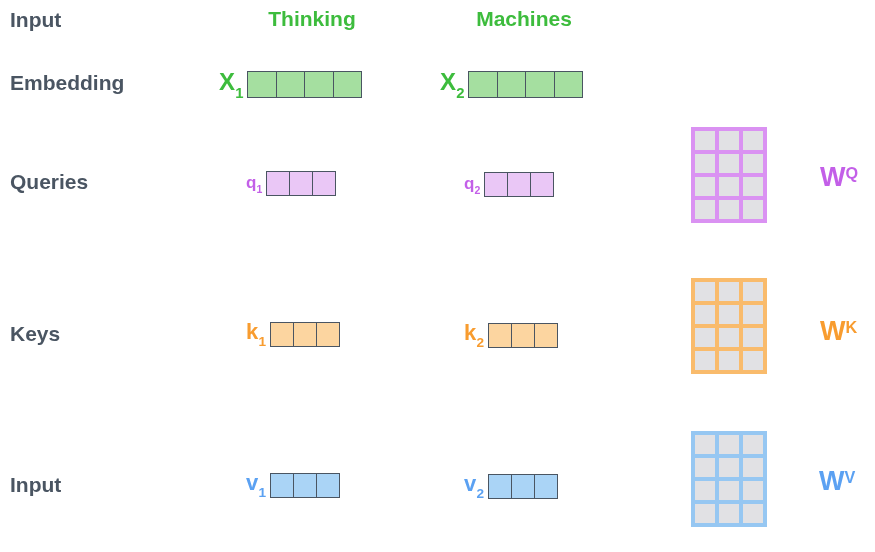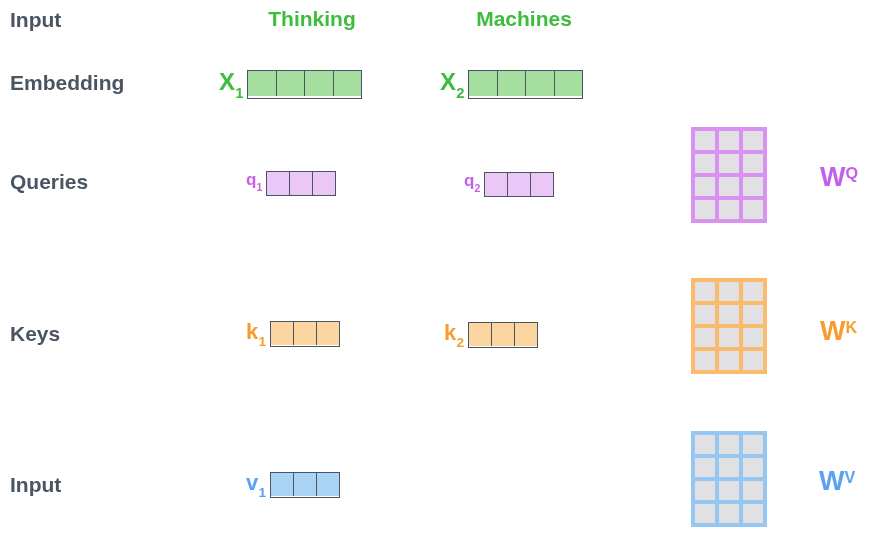--- a/index.html
+++ b/index.html
@@ -24,20 +24,21 @@
     position: absolute;
     transform: translateX(-50%);
     font-size: 21px;
     font-weight: 700;
     color: var(--green_text);
     white-space: nowrap;
   }
   .vecgroup {
     position: absolute;
     display: flex;
+    align-items: center;
   }
   .veclabel {
     font-weight: 700;
     margin-right: 4px;
     line-height: 1;
     white-space: nowrap;
   }
   .veclabel sub {
     font-size: 0.62em;
     position: relative;
@@ -149,21 +150,21 @@
   <div class="wlabel w-purple" style="left:820px;top:164px"><span>W</span><span class="wsup">Q</span></div>
 
   <div class="vecgroup" style="left:246px;top:321px">
     <span class="veclabel klabel"><span>k</span><sub>1</sub></span>
     <div class="vector vec-s fill-orange">
         <div class="cell"></div>
         <div class="cell"></div>
         <div class="cell"></div>
       </div>
   </div>
-  <div class="vecgroup" style="left:444px;top:322px">
+  <div class="vecgroup" style="left:464px;top:322px">
     <span class="veclabel klabel"><span>k</span><sub>2</sub></span>
     <div class="vector vec-s fill-orange">
         <div class="cell"></div>
         <div class="cell"></div>
         <div class="cell"></div>
       </div>
   </div>
   <div class="matrix grid-orange" style="left: 691px; top: 278px; grid-template-columns: repeat(3, 20px);">
       <div class="mcell"></div>
       <div class="mcell"></div>
@@ -181,20 +182,28 @@
   <div class="wlabel w-orange" style="left:820px;top:318px"><span>W</span><span class="wsup">K</span></div>
 
   <div class="vecgroup" style="left:246px;top:472px">
     <span class="veclabel vlabel"><span>v</span><sub>1</sub></span>
     <div class="vector vec-s fill-blue">
         <div class="cell"></div>
         <div class="cell"></div>
         <div class="cell"></div>
       </div>
   </div>
+  <div class="vecgroup" style="left:464px;top:473px">
+    <span class="veclabel vlabel"><span>v</span><sub>2</sub></span>
+    <div class="vector vec-s fill-blue">
+        <div class="cell"></div>
+        <div class="cell"></div>
+        <div class="cell"></div>
+      </div>
+  </div>
   <div class="matrix grid-blue" style="left: 691px; top: 431px; grid-template-columns: repeat(3, 20px);">
       <div class="mcell"></div>
       <div class="mcell"></div>
       <div class="mcell"></div>
       <div class="mcell"></div>
       <div class="mcell"></div>
       <div class="mcell"></div>
       <div class="mcell"></div>
       <div class="mcell"></div>
       <div class="mcell"></div>

